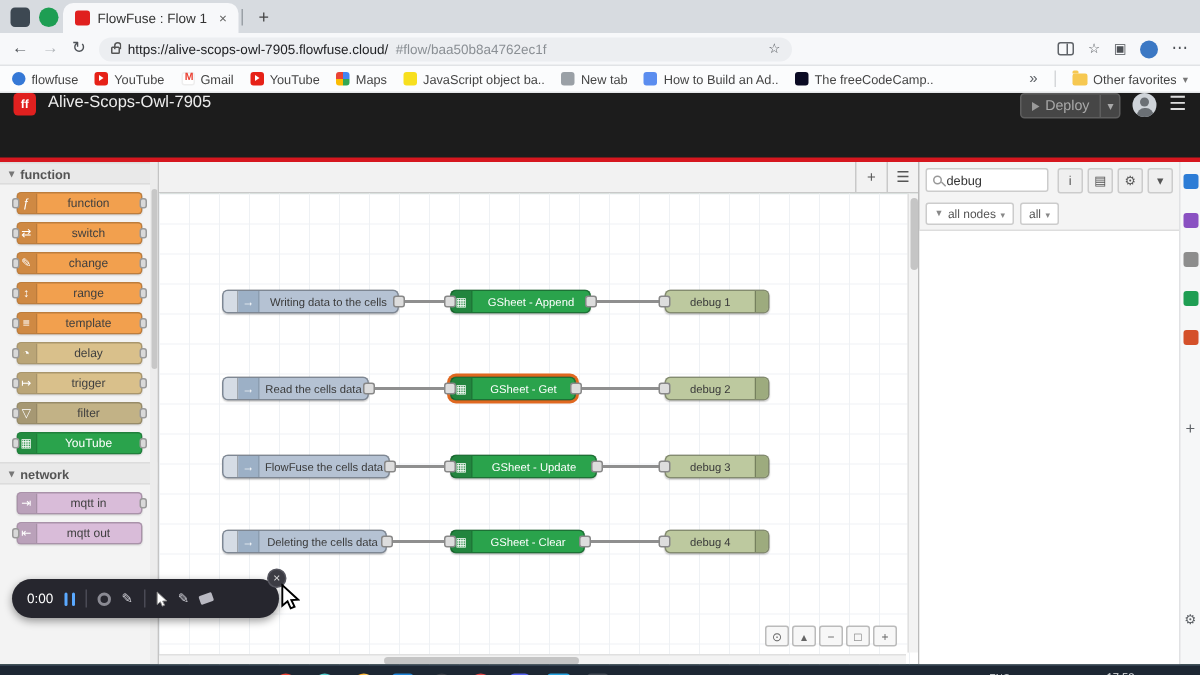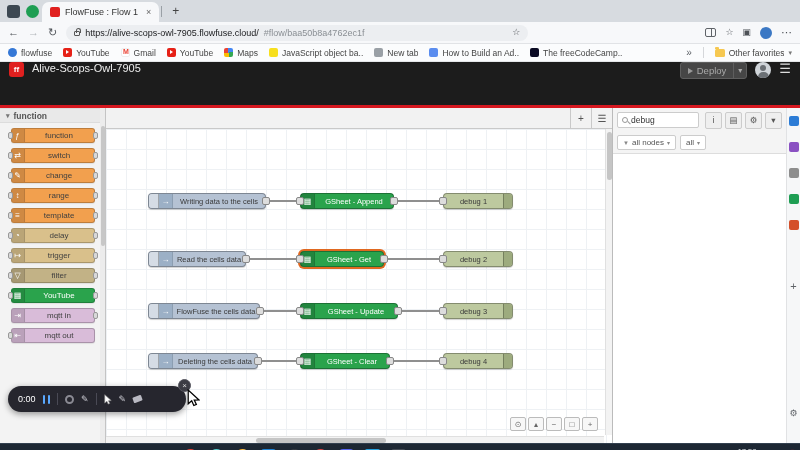--- a/index.html
+++ b/index.html
@@ -345,20 +345,24 @@
         <span class="nic">▽</span>
         <span class="nlb">filter</span>
         <span class="pr"></span>
       </div>
       <div class="pal-node c-green">
         <span class="pl"></span>
         <span class="nic">▦</span>
         <span class="nlb">YouTube</span>
         <span class="pr"></span>
       </div>
+      <div class="pal-cat">
+        <span class="chev">▾</span>
+        <span>network</span>
+      </div>
       <div class="pal-node c-mqtt">
         <span class="nic">⇥</span>
         <span class="nlb">mqtt in</span>
         <span class="pr"></span>
       </div>
       <div class="pal-node c-mqtt">
         <span class="pl"></span>
         <span class="nic">⇤</span>
         <span class="nlb">mqtt out</span>
       </div>

